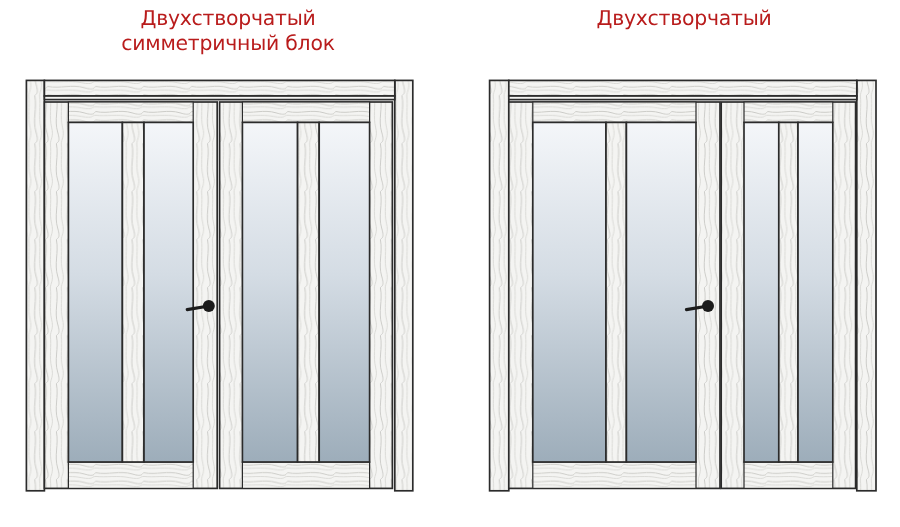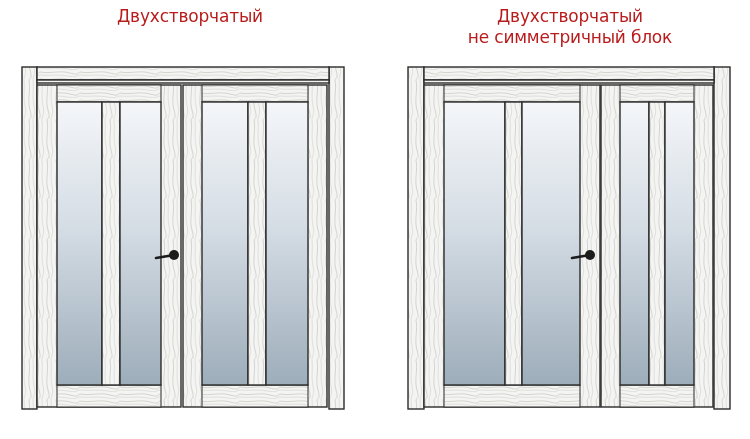--- a/index.html
+++ b/index.html
@@ -10,24 +10,24 @@
     .caption span { display: block; }
     #cap-left { left: 70px; width: 240px; }
     #cap-right { left: 450px; width: 240px; }
     svg#scene { position: absolute; left: 0; top: 0; }
   </style>
 </head>
 <body>
 
 <div id="cap-left" class="caption">
   <span>Двухстворчатый</span>
+  <span>симметричный блок</span>
 </div>
 <div id="cap-right" class="caption">
   <span>Двухстворчатый</span>
-  <span>не симметричный блок</span>
 </div>
 
 <svg id="scene" width="750" height="439" viewBox="0 0 750 439" xmlns="http://www.w3.org/2000/svg">
   <defs>
     <linearGradient id="glassGrad" x1="0" y1="0" x2="0" y2="1">
       <stop id="g-top" offset="0" stop-color="#f4f6f9"></stop>
       <stop offset="0.45" stop-color="#d4dce4"></stop>
       <stop id="g-bot" offset="1" stop-color="#9dadba"></stop>
     </linearGradient>
     <pattern id="grainV" width="9" height="40" patternUnits="userSpaceOnUse">

